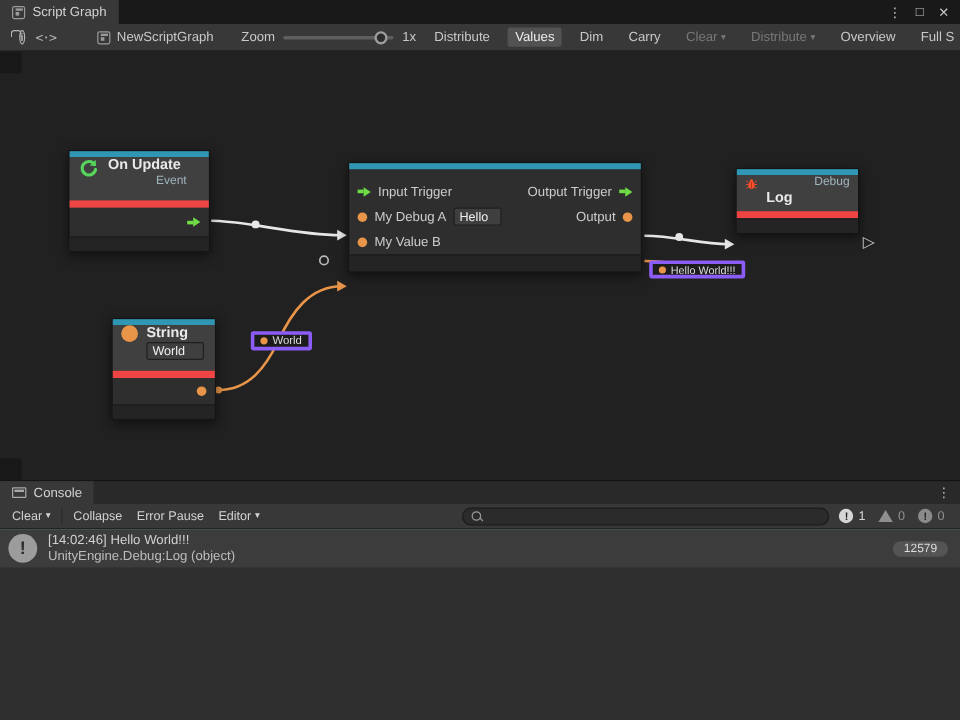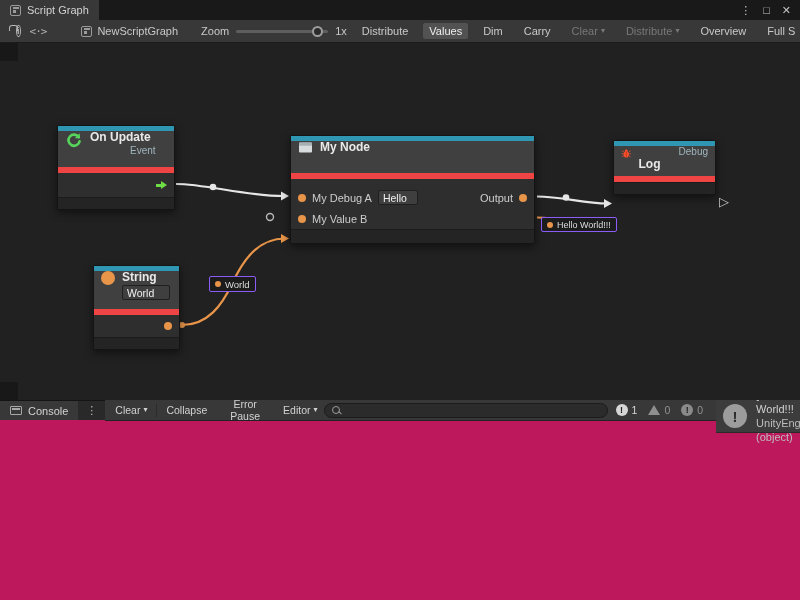--- a/index.html
+++ b/index.html
@@ -68,28 +68,28 @@
   #node-mynode .nfoot{height:14px;}
   #node-mynode .prow{justify-content:space-between;}
   #node-string{left:93px;top:222px;width:87px;}
   #node-string .nhead{height:44px;}
   #node-string .prow{height:22px;justify-content:flex-end;}
   #node-debug{left:613px;top:97px;width:103px;}
   #node-debug .nhead{height:36px;}
   #node-debug .nbody{padding-top:12px;}
   #node-debug .prow.two{justify-content:space-between;}
 
-  .wbadge{position:absolute;background:#1c1c1c;border:1px solid #8b5cf6;border-radius:2px;display:flex;align-items:center;
+  .wbadge{position:absolute;background:#1c1c1c;border:3px solid #8b5cf6;border-radius:2px;display:flex;align-items:center;
     gap:4px;padding:1px 5px;font-size:9.5px;color:#ddd;height:16px;}
   #badge-world{left:209px;top:233px;}
   #badge-helloworld{left:541px;top:174px;height:15px;font-size:9px;}
   .btri{position:absolute;left:719px;top:152px;color:#c8c8c8;font-size:13px;line-height:1;}
 
   
-  .console{flex:0 0 200px;display:flex;flex-direction:row;background:#be185d;}
+  .console{flex:0 0 200px;display:flex;flex-direction:column;background:#86efac;}
   .ctabs{height:20px;background:#292929;display:flex;align-items:stretch;font-size:11px;color:#d2d2d2;border-top:1px solid #141414;}
   .ctab{display:flex;align-items:center;gap:6px;padding:0 10px;background:#383838;}
   .conicon{width:12px;height:9px;border:1px solid #a8a8a8;border-radius:1px;position:relative;display:inline-block;}
   .conicon::before{content:"";position:absolute;left:1px;right:1px;top:1px;height:2px;background:#a8a8a8;}
   .kebab{margin-left:auto;display:flex;align-items:center;padding:0 8px;color:#bbb;}
   .ctoolbar{height:21px;background:#383838;border-bottom:1px solid #222;display:flex;align-items:center;
     font-size:10.5px;color:#d2d2d2;padding:0 4px;}
   .cbtn{padding:2px 6px;display:inline-flex;align-items:center;gap:3px;text-align:center;}
   .csep{width:1px;height:13px;background:#2b2b2b;margin:0 3px;}
   .search{width:306px;height:15px;background:#2b2b2b;border:1px solid #1b1b1b;border-radius:8px;display:flex;
@@ -198,28 +198,37 @@
               <i></i>
               <b></b>
             </span>
         </div>
       </div>
       <div class="nfoot"></div>
     </div>
 
     <div class="node" id="node-mynode">
       <div class="strip"></div>
-      <div class="nhead">
-        <svg width="15" height="13" viewBox="0 0 15 13">
-          <rect x="1" y="1.5" width="13" height="10" rx="1" fill="#d9dcdd"></rect>
-          <rect x="1" y="1.5" width="13" height="3.2" rx="1" fill="#a7b0b4"></rect>
-        </svg>
-        <div class="ntitle">My Node</div>
-      </div>
       <div class="nbody">
+        <div class="prow">
+          <span class="pgroup">
+            <span class="arr">
+                <i></i>
+                <b></b>
+              </span>
+            <span>Input Trigger</span>
+          </span>
+          <span class="pgroup">
+            <span>Output Trigger</span>
+            <span class="arr">
+                <i></i>
+                <b></b>
+              </span>
+          </span>
+        </div>
         <div class="prow">
           <span class="pgroup">
             <span class="dot"></span>
             <span>My Debug A</span>
             <input class="field" style="width: 40px;" value="Hello">
           </span>
           <span class="pgroup">
             <span>Output</span>
             <span class="dot"></span>
           </span>

